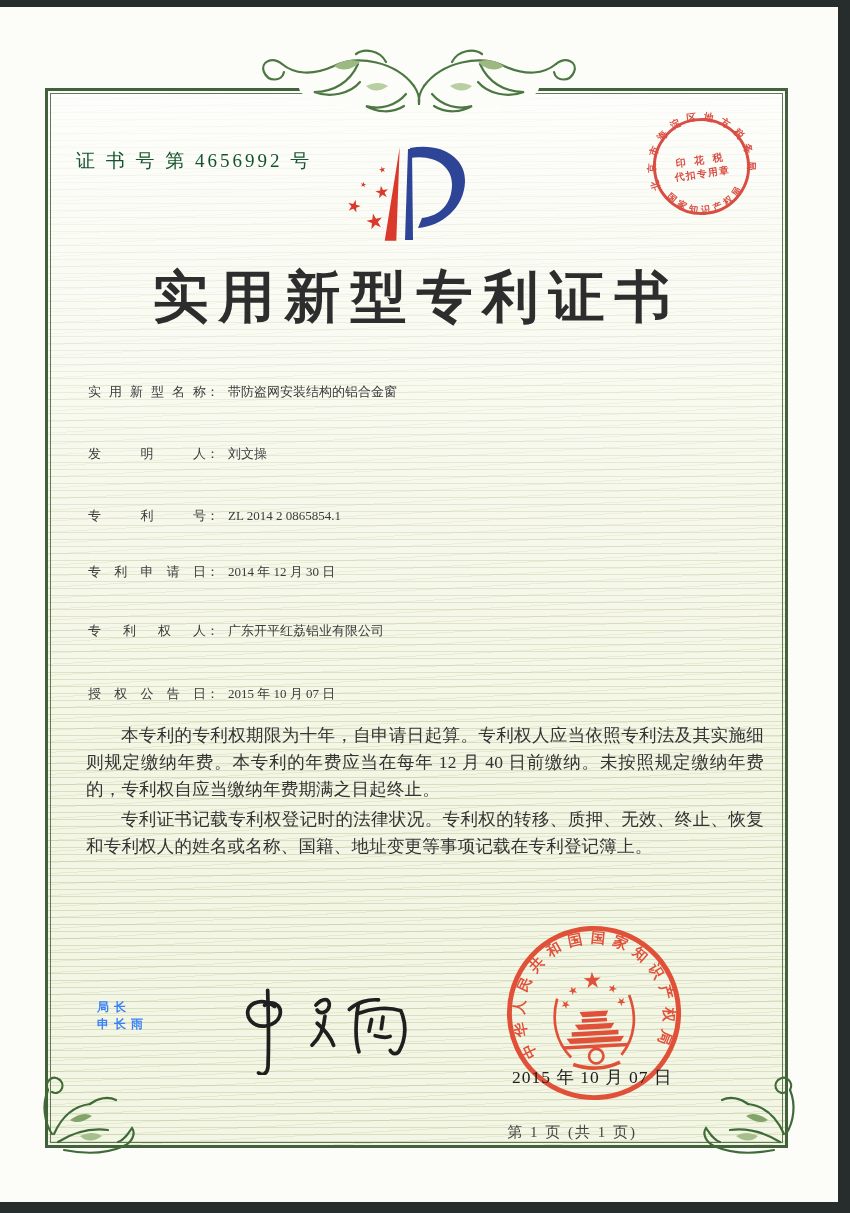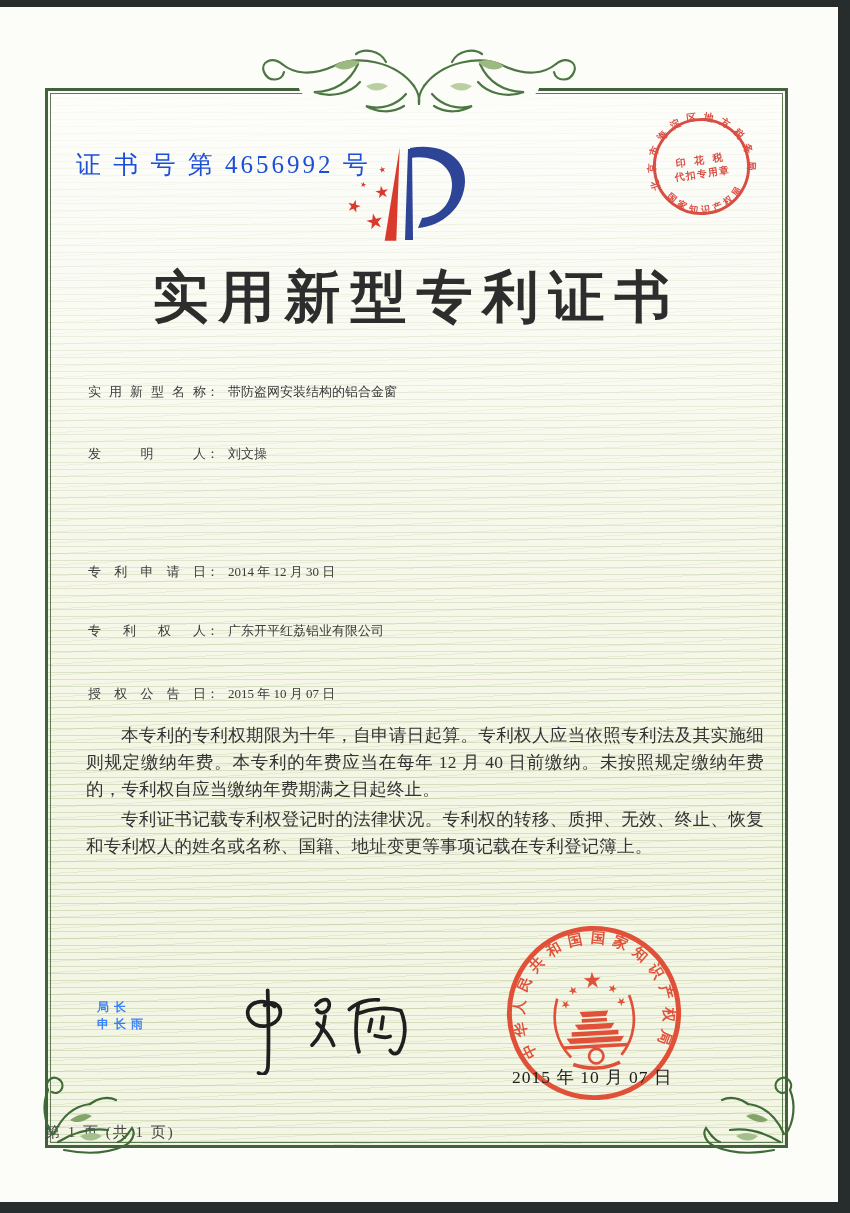--- a/index.html
+++ b/index.html
@@ -7,40 +7,40 @@
         font-family:"Liberation Serif","DejaVu Serif",serif;}
   .paper{position:absolute;left:0;top:7px;width:838px;height:1195px;background:#fcfcf9;}
   .frame{position:absolute;left:45px;top:81px;width:743px;height:1060px;box-sizing:border-box;
          border:3px solid #44613e;
          background:
            linear-gradient(180deg, rgba(255,255,255,0.85), rgba(255,255,255,0.25) 40%, rgba(255,255,255,0) 65%),
            repeating-linear-gradient(180deg, rgba(150,170,105,0.30) 0 1px, rgba(0,0,0,0) 1px 7px),
            repeating-linear-gradient(177deg, rgba(150,170,105,0.16) 0 1px, rgba(0,0,0,0) 1px 11px),
            #f4f6e5;}
   .frame-inner{position:absolute;inset:2px;border:1px solid #5d7a52;pointer-events:none;}
-  .cert-number{position:absolute;left:76px;top:141px;font-size:25px;letter-spacing:3px;color:#1d4ed8;white-space:nowrap;}
+  .cert-number{position:absolute;left:76px;top:141px;font-size:19px;letter-spacing:3px;color:#14532d;white-space:nowrap;}
   .title{position:absolute;left:45px;top:253px;width:743px;text-align:center;font-size:56px;font-weight:bold;
          letter-spacing:10px;color:#2d2d2d;white-space:nowrap;}
   .field{position:absolute;left:88px;font-size:13px;color:#3b3b3b;white-space:nowrap;}
   .flabel{display:inline-block;width:118px;text-align:justify;text-align-last:justify;-moz-text-align-last:justify;}
   .fvalue{margin-left:9px;}
   .f0{top:376px}.f1{top:438px}.f2{top:500px}.f3{top:556px}.f4{top:615px}.f5{top:678px}
   .paras{position:absolute;left:86px;top:715px;width:678px;font-size:17.5px;line-height:27px;
          color:#333;text-align:justify;letter-spacing:0.2px;}
   .paras p{margin:0 0 3px;text-indent:2em;}
   .signer{position:absolute;font-family:Liberation Serif, serif;font-weight:bold;
           font-size:12px;letter-spacing:5px;color:#3b82f6;white-space:nowrap;}
   .signer-title{left:97px;top:992px;}
   .signer-name{left:97px;top:1009px;}
   .signature{position:absolute;left:222px;top:973px;width:200px;height:95px;z-index:4;}
   .tax-seal{position:absolute;left:638px;top:96px;width:127px;height:127px;z-index:4;opacity:0.95;}
   .authority-seal{position:absolute;left:504px;top:916px;width:180px;height:180px;z-index:3;opacity:0.93;}
   .seal-date{position:absolute;left:512px;top:1058px;font-size:17.5px;letter-spacing:1px;color:#1d1d1d;z-index:5;white-space:nowrap;}
   .logo{position:absolute;left:346px;top:135px;width:122px;height:104px;}
-  .footer{position:absolute;left:45px;top:1116px;width:592px;text-align:left;font-size:15px;
+  .footer{position:absolute;left:45px;top:1116px;width:592px;text-align:right;font-size:15px;
           color:#444;letter-spacing:2px;}
   .top-ornament{position:absolute;left:246px;top:35px;width:346px;height:86px;z-index:3;}
   .corner-orn{position:absolute;top:1063px;width:110px;height:100px;z-index:3;}
   .corner-left{left:40px;}
   .corner-right{left:688px;transform:scaleX(-1);}
 </style>
 </head>
 <body>
 
 <div class="scan">
@@ -128,20 +128,23 @@
       </g>
     </svg>
 
     <div class="title">实用新型专利证书</div>
 
     <div class="field f0">
       <span class="flabel">实用新型名称</span><span>：</span><span class="fvalue">带防盗网安装结构的铝合金窗</span>
     </div>
     <div class="field f1">
       <span class="flabel">发明人</span><span>：</span><span class="fvalue">刘文操</span>
+    </div>
+    <div class="field f2">
+      <span class="flabel">专利号</span><span>：</span><span class="fvalue">ZL 2014 2 0865854.1</span>
     </div>
     <div class="field f3">
       <span class="flabel">专利申请日</span><span>：</span><span class="fvalue">2014 年 12 月 30 日</span>
     </div>
     <div class="field f4">
       <span class="flabel">专利权人</span><span>：</span><span class="fvalue">广东开平红荔铝业有限公司</span>
     </div>
     <div class="field f5">
       <span class="flabel">授权公告日</span><span>：</span><span class="fvalue">2015 年 10 月 07 日</span>
     </div>

